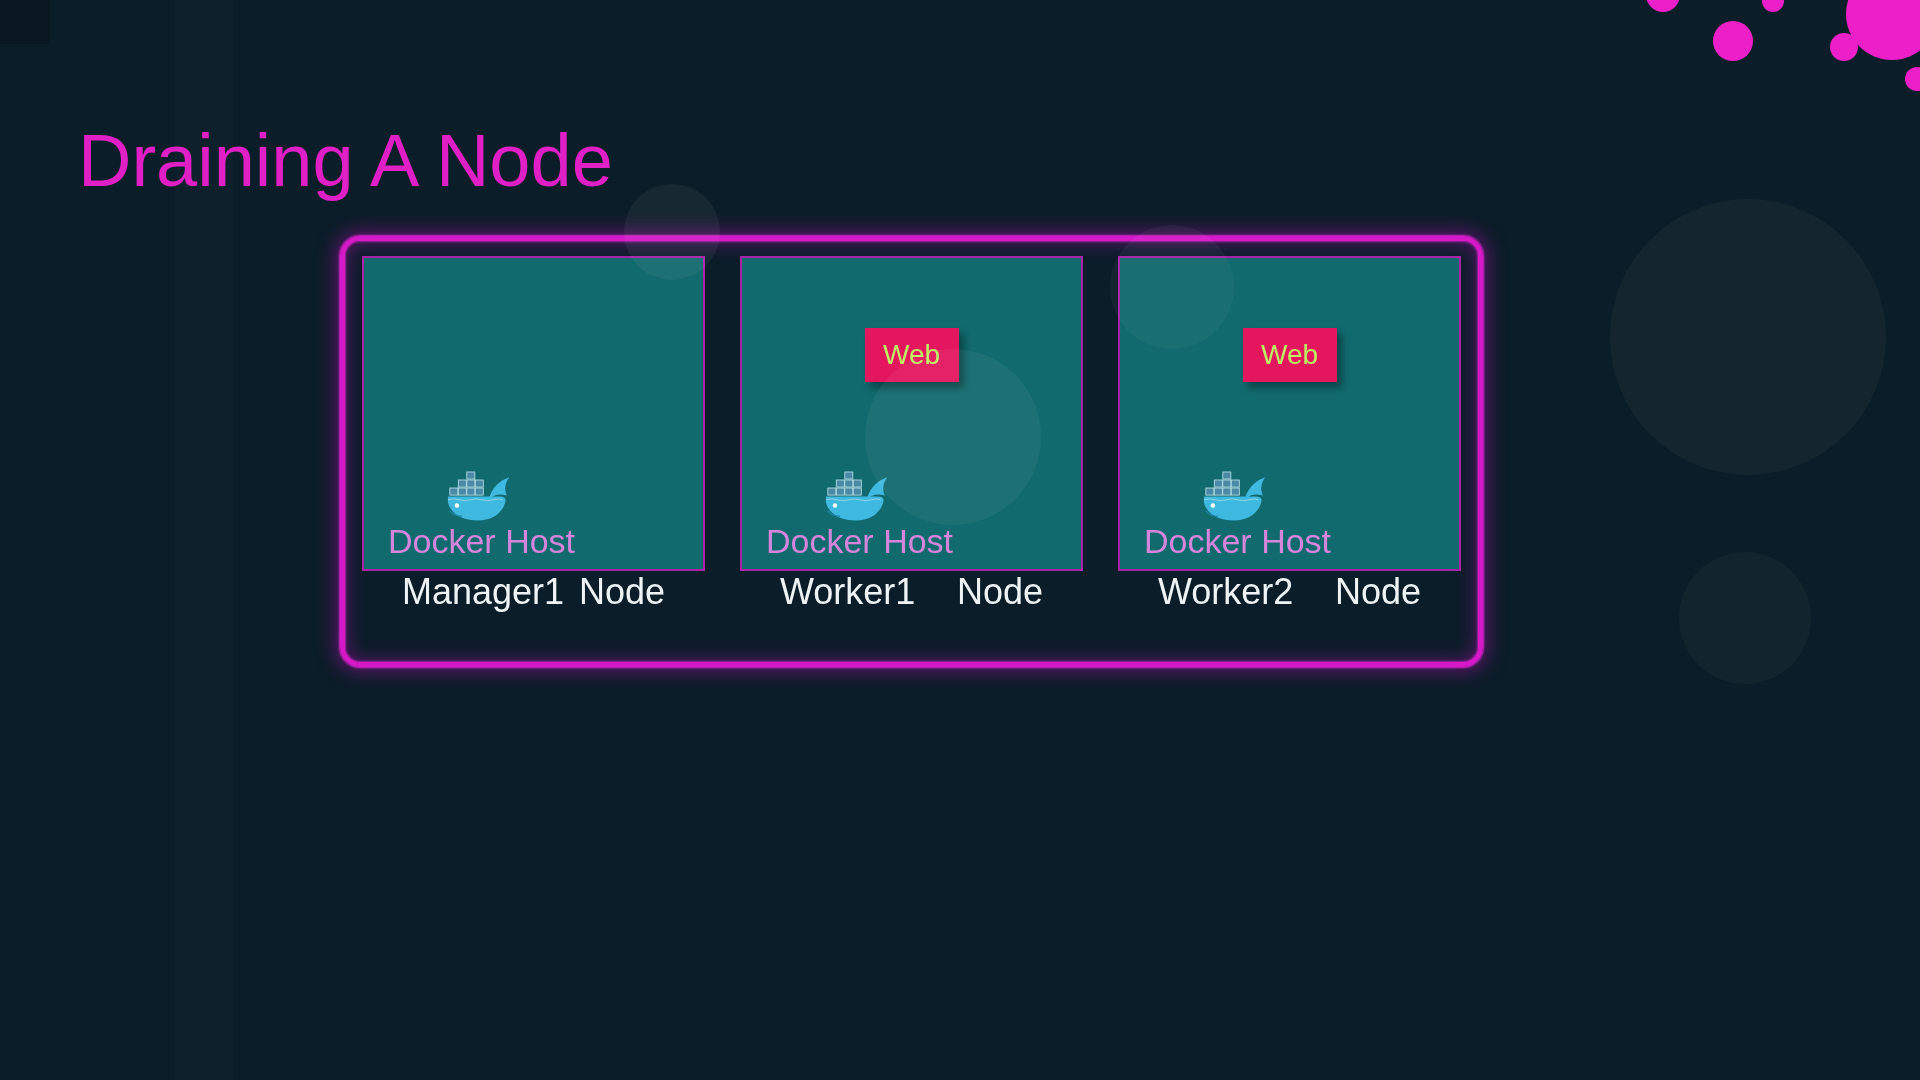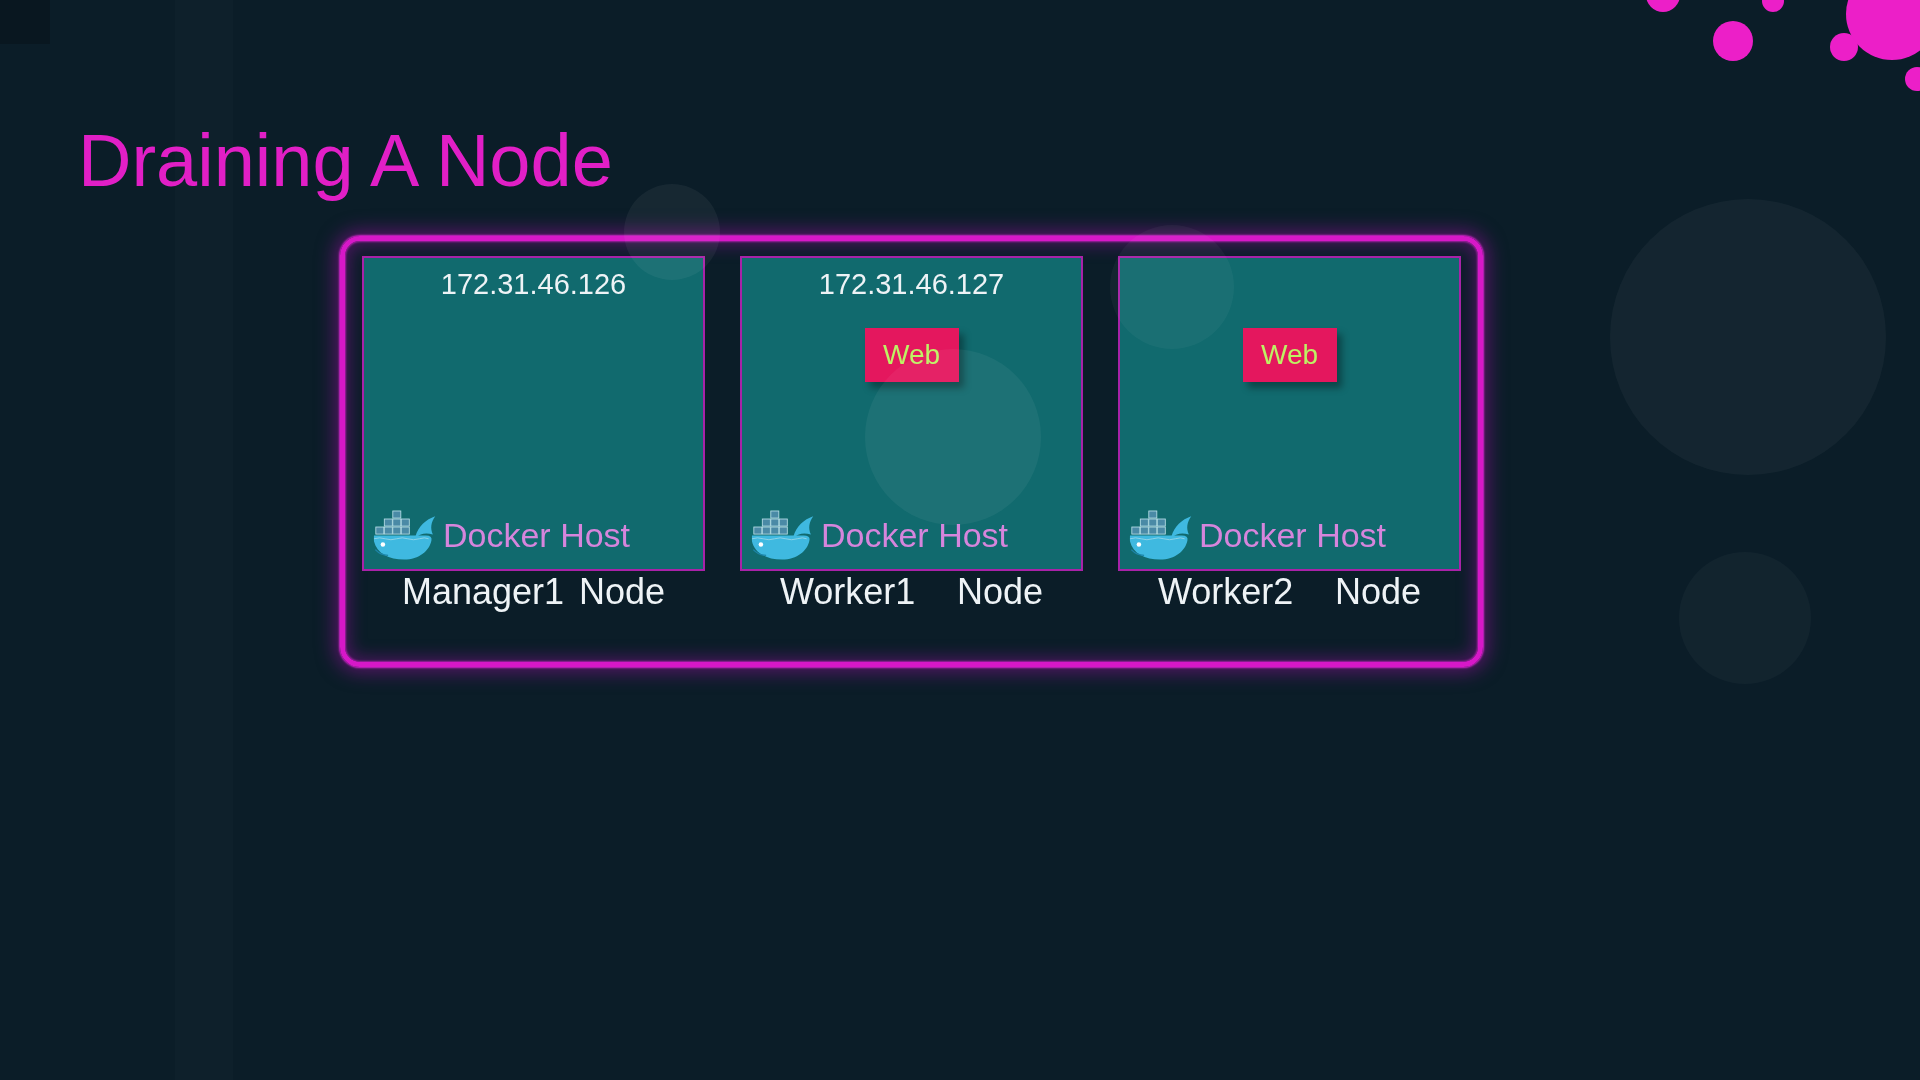--- a/index.html
+++ b/index.html
@@ -38,21 +38,21 @@
     background:var(--host-teal,#116a6e);
     border:2px solid var(--host-border,#a822a8);
   }
   .ip{margin-top:10px;text-align:center;font-size:29px;color:var(--text-light,#eef3f6);}
   .badge{
     position:absolute;top:70px;left:50%;transform:translateX(-50%);
     width:94px;height:54px;line-height:54px;text-align:center;
     background:var(--badge-pink,#e4175e);color:#bef264;font-size:28px;
     box-shadow:5px 6px 7px rgba(0,0,0,.35);
   }
-  .docker-row{position:absolute;left:9px;bottom:8px;display:flex;align-items:center;}
+  .docker-row{position:absolute;left:24px;bottom:8px;display:flex;align-items:center;flex-direction:column;}
   .whale{width:66px;height:51px;margin-right:4px;flex:0 0 auto;}
   .docker-label{font-size:34px;color:var(--docker-text,#d685dc);white-space:nowrap;}
   .label-row{
     display:flex;justify-content:space-between;padding:0 40px;
     font-size:36px;color:var(--text-light,#eef3f6);
   }
 
   
   .dot{position:absolute;border-radius:50%;background:var(--dot-pink,#ec1fc8);z-index:3;}
   .d1{left:1646px;top:-22px;width:34px;height:34px;}
@@ -106,38 +106,36 @@
   <div class="dot d2"></div>
   <div class="dot d3"></div>
   <div class="dot d4"></div>
   <div class="dot d5"></div>
   <div class="dot d6"></div>
 
   <div class="neon-frame">
 
     <div class="col">
       <div class="host-box">
-        <div class="ip">172.31.46.126</div>
 
         <div class="docker-row">
           <svg class="whale">
               <use href="#whale-sym"></use>
             </svg>
           <span class="docker-label">Docker Host</span>
         </div>
       </div>
       <div class="label-row">
         <span>Manager1</span>
         <span>Node</span>
       </div>
     </div>
 
     <div class="col">
       <div class="host-box">
-        <div class="ip">172.31.46.127</div>
         <div class="badge">Web</div>
         <div class="docker-row">
           <svg class="whale">
               <use href="#whale-sym"></use>
             </svg>
           <span class="docker-label">Docker Host</span>
         </div>
       </div>
       <div class="label-row">
         <span>Worker1</span>

